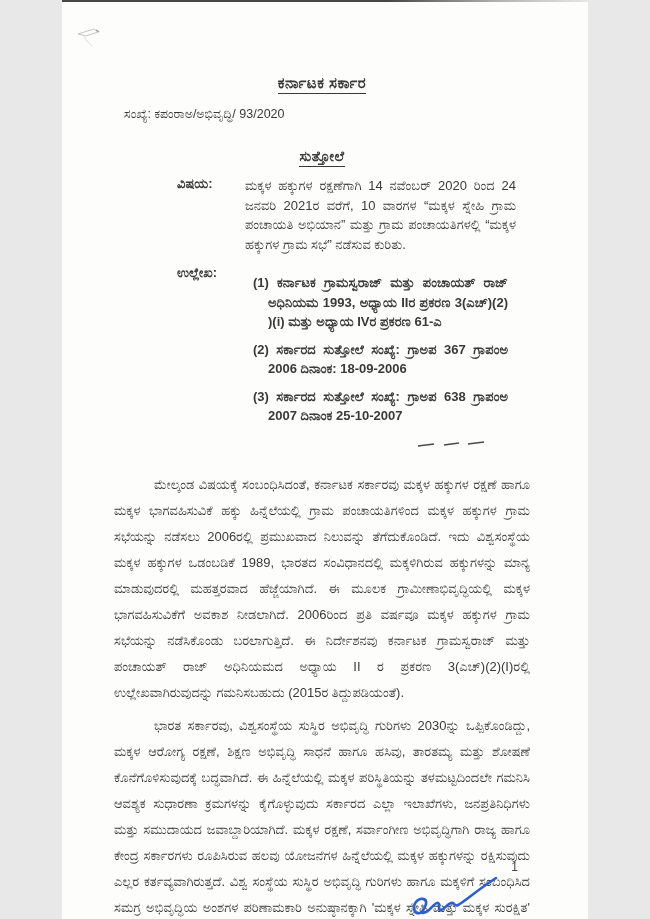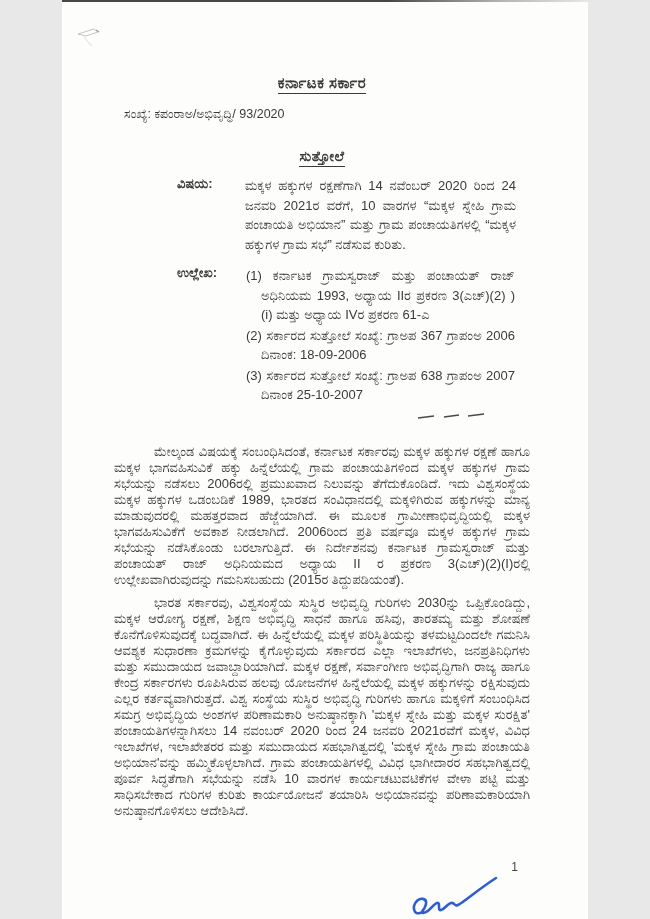--- a/index.html
+++ b/index.html
@@ -33,25 +33,25 @@
   .ref-no{margin-left:10px;white-space:nowrap;}
   .office-block{text-align:center;line-height:17px;width:210px;margin-right:2px;}
   .circular-heading{
     margin:26px 0 0 0;
     text-align:center;font-size:14px;font-weight:bold;
   }
   .circular-heading span{border-bottom:1.5px solid #3a3a3a;padding-bottom:2px;letter-spacing:.5px;text-align:center;}
   .kv-row{display:flex;margin-left:63px;margin-top:11px;font-size:13px;}
   .kv-label{width:68px;flex:0 0 68px;font-weight:bold;}
   .kv-text{flex:1;margin:0 14px 0 0;text-align:justify;line-height:19.5px;}
-  .kv-text p{margin:1px;padding-left:15px;text-indent:-15px;}
+  .kv-text p{margin:8px;padding-left:15px;text-indent:-15px;font-weight:bold;}
   .dashes{display:block;margin:5px 0 0 300px;}
   .body-para{
     margin:23px 0 0 0;
-    font-size:13px;line-height:16px;
+    font-size:13px;line-height:26px;
     text-align:justify;text-indent:40px;
   }
   .body-para + .body-para{margin-top:7px;}
   .page-number{position:absolute;right:70px;bottom:45px;font-size:12px;color:#444;}
   .signature{position:absolute;right:82px;bottom:0px;}
 </style>
 </head>
 <body>
 
 <div class="page">

